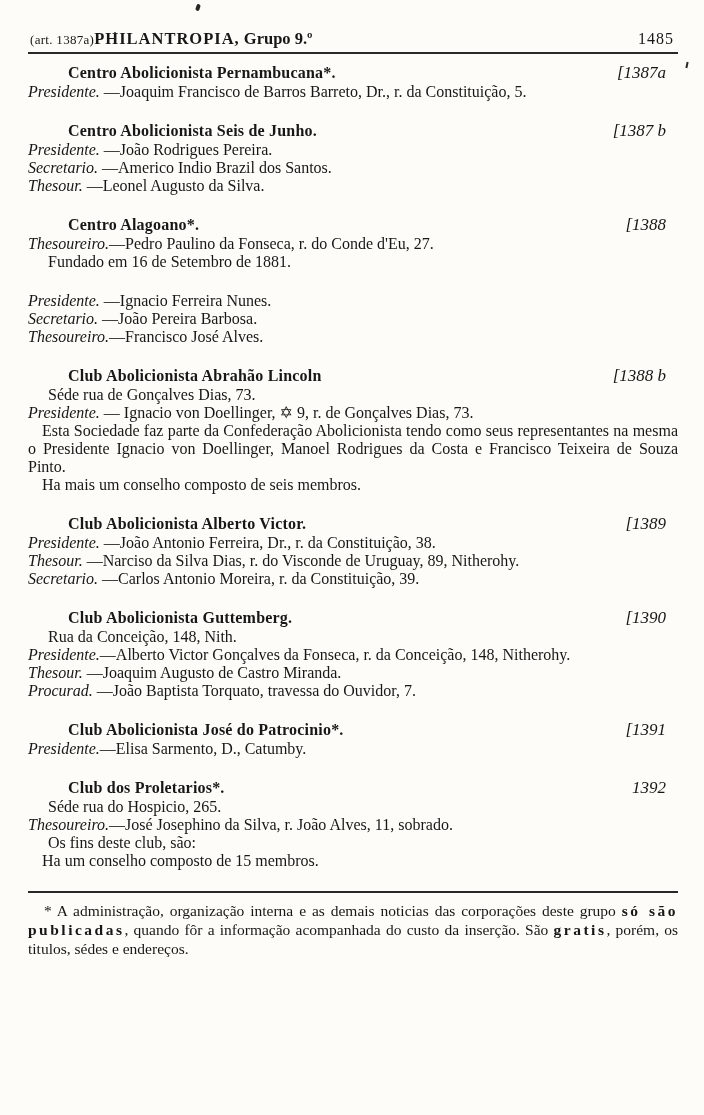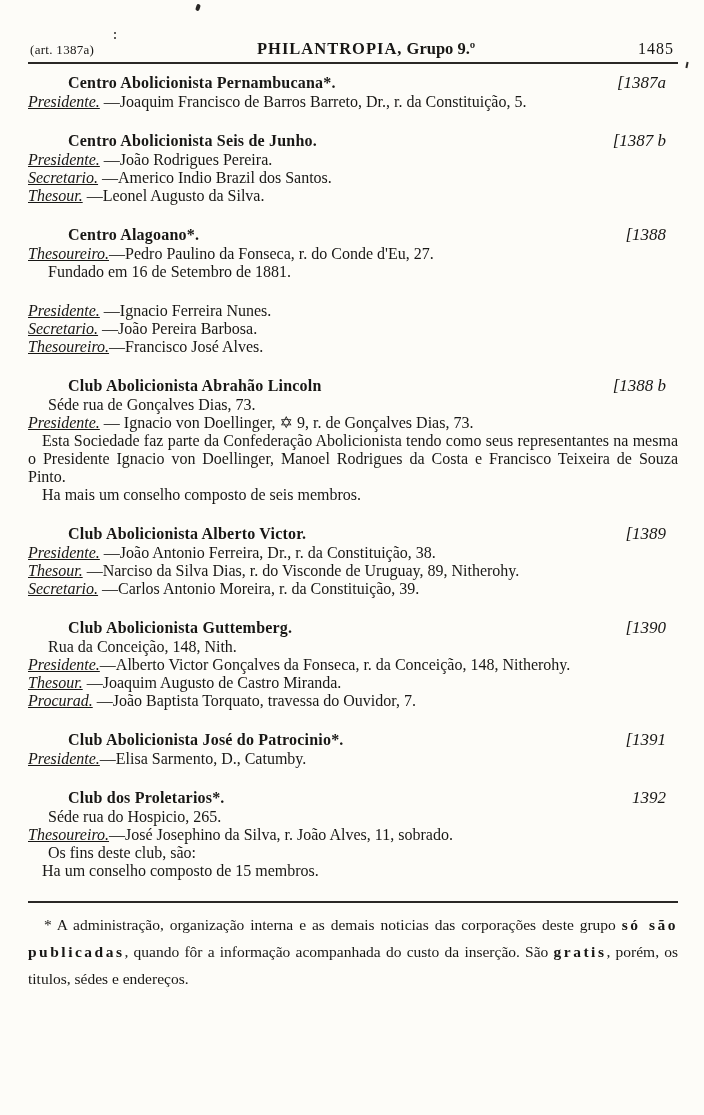--- a/index.html
+++ b/index.html
@@ -18,31 +18,31 @@
     font-size: 16px;
     line-height: 18px;
     box-sizing: border-box;
     padding: 6px 26px 0 28px;
     overflow: hidden;
   }
   
   .running-header {
     display: flex;
     align-items: baseline;
-    margin-top: 34px;
+    margin-top: 24px;
     padding: 0 4px 3px 2px;
     border-bottom: 2px solid #2a2826;
   }
   .hdr-left {
     font-size: 13px;
     letter-spacing: 0.3px;
   }
   .hdr-center {
     flex: 1;
-    text-align: center;
+    text-align: left;
     font-size: 16.5px;
   }
   .hdr-center .t-bold {
     font-weight: bold;
     letter-spacing: 1px;
   }
   .hdr-center .t-rest {
     font-weight: bold;
   }
   .hdr-page-num {
@@ -72,36 +72,35 @@
     padding-right: 12px;
     font-size: 17px;
     font-style: italic;
     white-space: nowrap;
   }
   .line {
     margin: 0;
   }
   .line .role {
     font-style: italic;
-    text-decoration: underline;
   }
   .line.seat {
     padding-left: 20px;
   }
   .line.para {
     text-indent: 14px;
     text-align: justify;
   }
   
   .footnote {
     margin-top: 14px;
     border-top: 2px solid #2a2826;
     padding-top: 8px;
     font-size: 15.5px;
-    line-height: 27px;
+    line-height: 19px;
     text-align: justify;
   }
   .footnote p {
     margin: 0;
     text-indent: 16px;
   }
   .bold-spaced {
     font-weight: bold;
     letter-spacing: 2.5px;
   }

